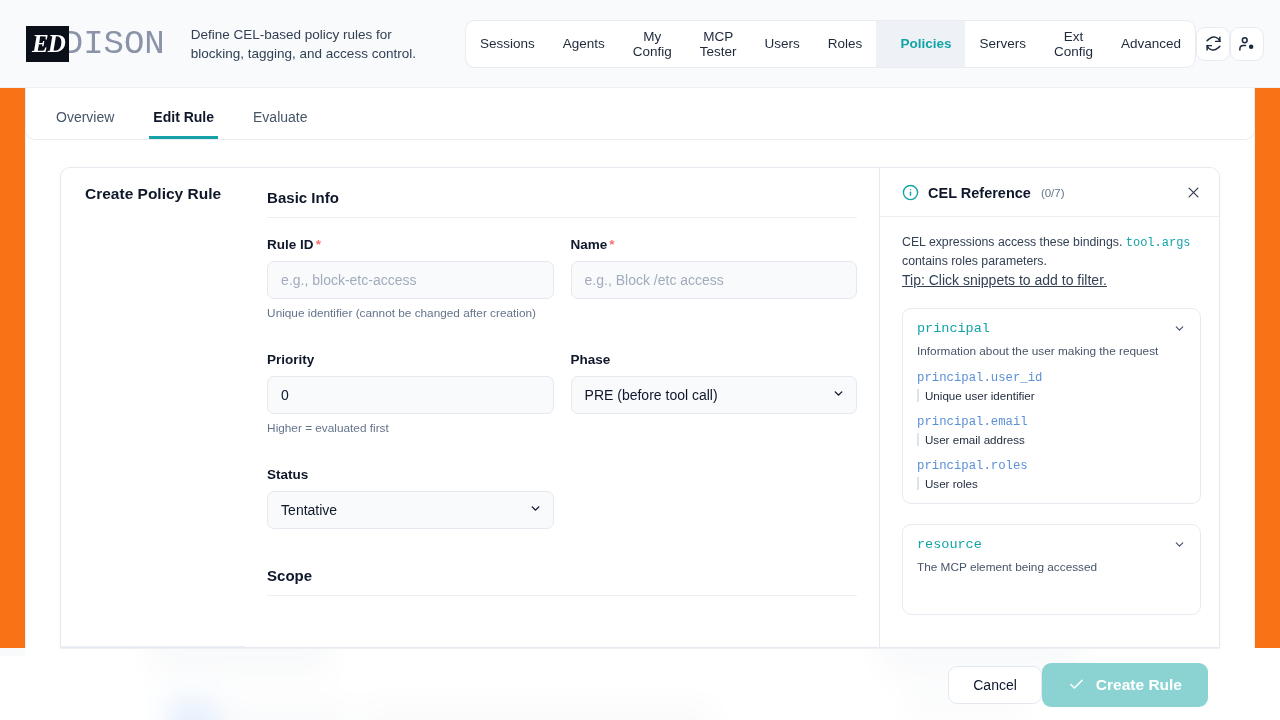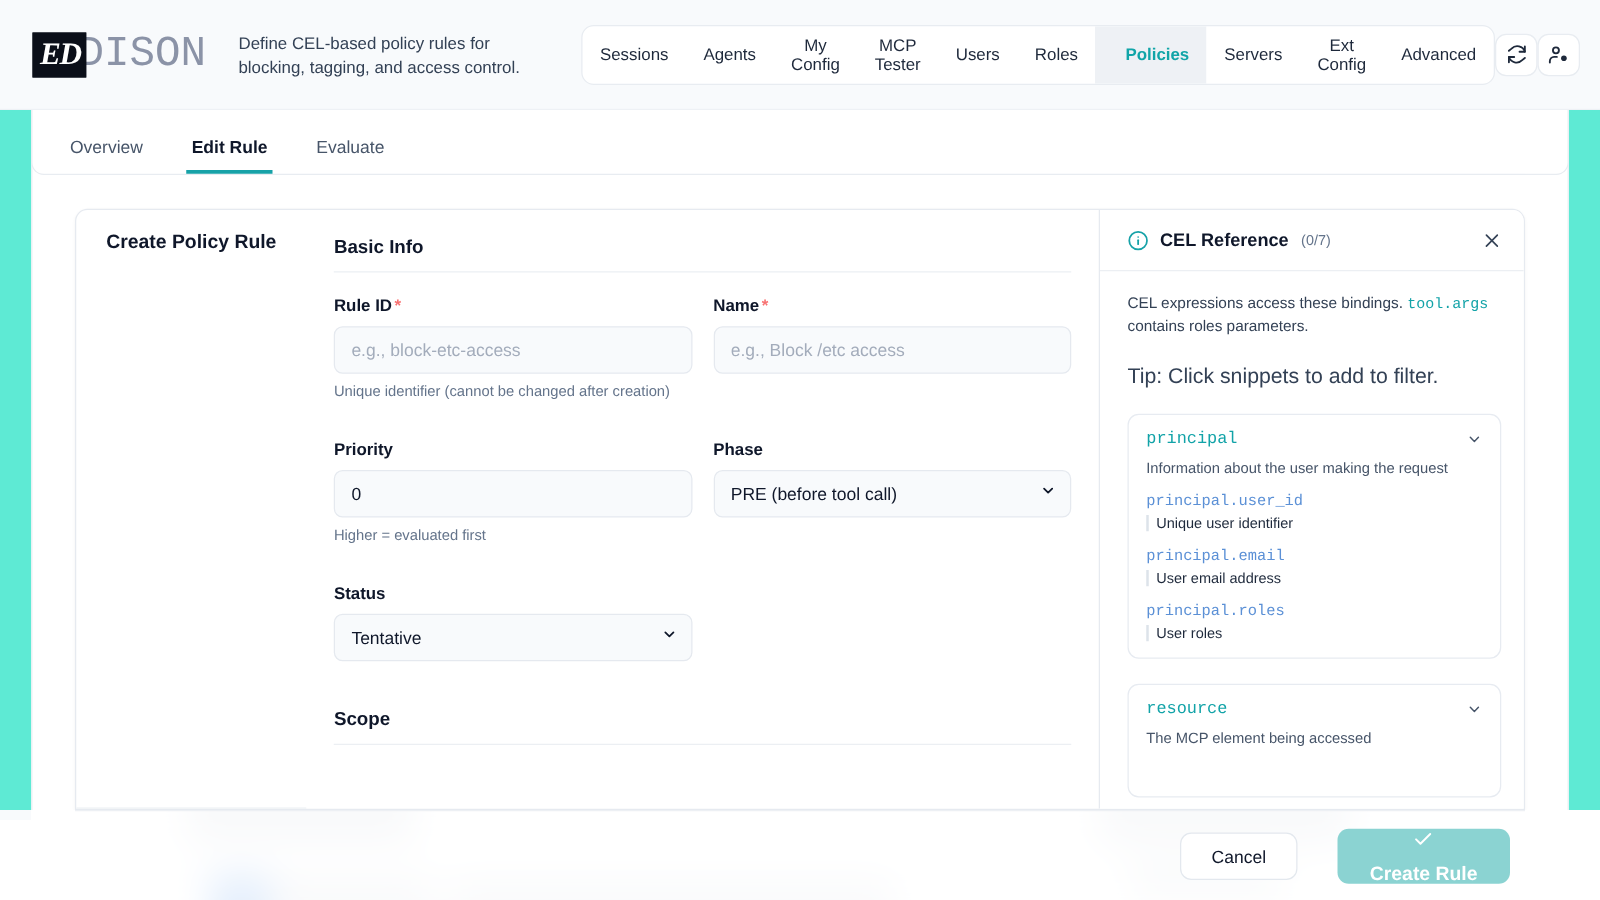--- a/index.html
+++ b/index.html
@@ -5,21 +5,21 @@
   * { box-sizing: border-box; margin: 0; padding: 0; }
   html, body {
     width: 1280px; height: 720px;
     font-family: "Liberation Sans", sans-serif;
     background: #f8fafc;
     color: #1e293b;
     overflow: hidden;
   }
 
   
-  .app { width: 1280px; height: 720px; position: relative; background: #5eead4; }
+  .app { width: 1280px; height: 720px; position: relative; background: #f97316; }
 
   
   .header {
     height: 88px; background: #f8fafc;
     display: flex; align-items: center;
     padding: 0 16px 0 26px;
     border-bottom: 1px solid #eef1f5;
   }
   .brand { display: flex; align-items: center; flex-shrink: 0; }
   .logo-wrap { display: flex; align-items: center; height: 34px; }
@@ -132,21 +132,21 @@
     padding: 16px 18px 15px 22px; border-bottom: 1px solid #eceff3; flex-shrink: 0;
   }
   .cel-title { font-size: 14.5px; font-weight: 700; color: #0f172a; }
   .cel-count { font-size: 11.5px; color: #64748b; margin-left: 1px; }
   .cel-close { margin-left: auto; cursor: pointer; color: #334155; display: flex; }
   .cel-scroll { overflow: hidden; padding: 16px 18px 0 22px; flex: 1; min-height: 0; }
   .cel-intro { font-size: 12.3px; line-height: 18px; color: #334155; }
   .mono-teal {
     font-family: "Liberation Mono", monospace; color: #13a3a8; font-size: 12px;
   }
-  .cel-tip { font-size: 17px; color: #334155; margin-top: 21px; }
+  .cel-tip { font-size: 14px; color: #334155; margin-top: 2px; text-decoration: underline; }
 
   .binding {
     border: 1px solid #e7ebf1; border-radius: 9px; padding: 12px 14px 13px 14px;
     margin-top: 20px; background: #fff;
   }
   .binding-head { display: flex; align-items: center; cursor: pointer; }
   .binding-name {
     font-family: "Liberation Mono", monospace; font-size: 13.5px;
     color: #12a3a8; font-weight: 400;
   }
@@ -173,33 +173,32 @@
   .backdrop-left-rail {
     position: absolute; left: 0; top: 0; width: 25px; height: 8px; background: #f8fafc;
   }
 
   .footer-bar {
     position: absolute; left: 60px; top: 648px; width: 1160px; height: 72px;
     background: rgba(255,255,255,0.78);
     -webkit-backdrop-filter: blur(8px); backdrop-filter: blur(8px);
     border-top: 1px solid #edf0f4;
     display: flex; align-items: center; justify-content: flex-end;
-    padding: 0 12px 0 0; gap: 32px;
+    padding: 0 12px 0 0; gap: 0;
   }
   .btn-cancel {
     height: 38px; padding: 0 24px; border: 1px solid #e3e8ee; border-radius: 9px;
     background: #fff; font-size: 14px; color: #0f172a; cursor: pointer;
     font-family: "Liberation Sans", sans-serif;
   }
   .btn-create {
     height: 44px; padding: 0 26px; border: none; border-radius: 9px;
     background: #8bd3d2; color: #fff; font-size: 15.5px; font-weight: 700;
     display: flex; align-items: center; gap: 11px; cursor: not-allowed;
     font-family: "Liberation Sans", sans-serif;
-    flex-direction: column;
   }
   .content-band { position: absolute; left: 25px; top: 88px; width: 1230px; height: 560px; background: #fff; border-left: 1px solid #eceff3; border-right: 1px solid #eceff3; }
 </style>
 </head>
 <body>
 
 <div class="app">
 
   <div class="header">
     <div class="brand">

